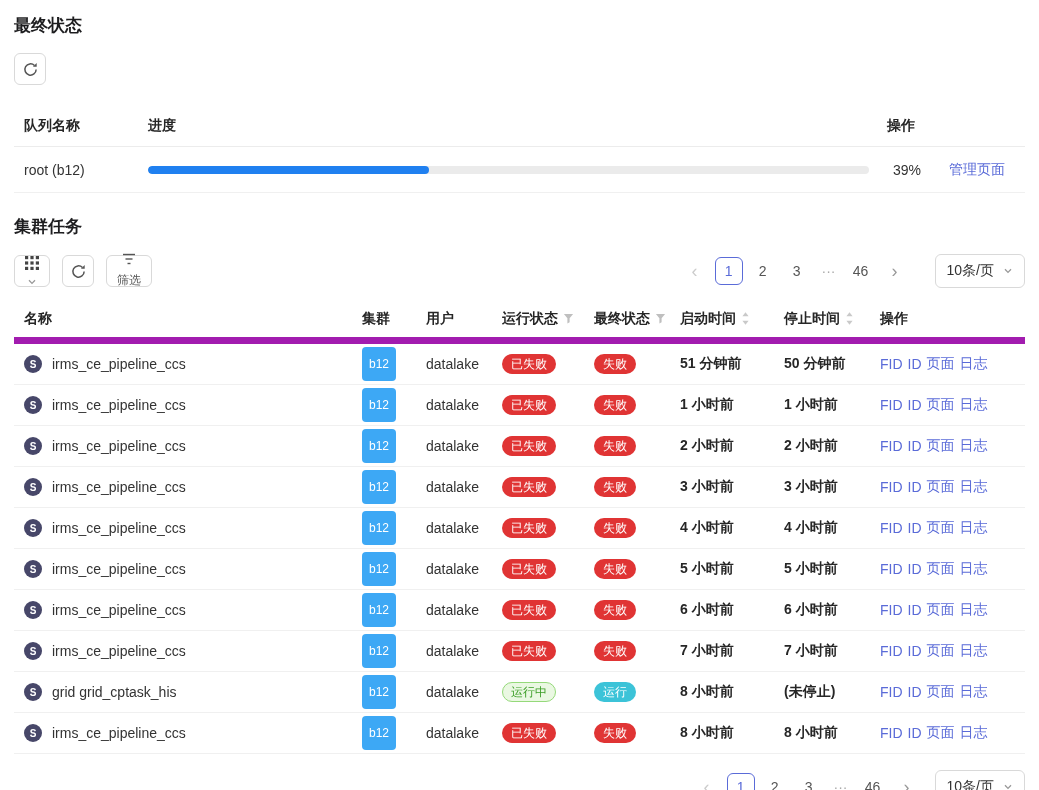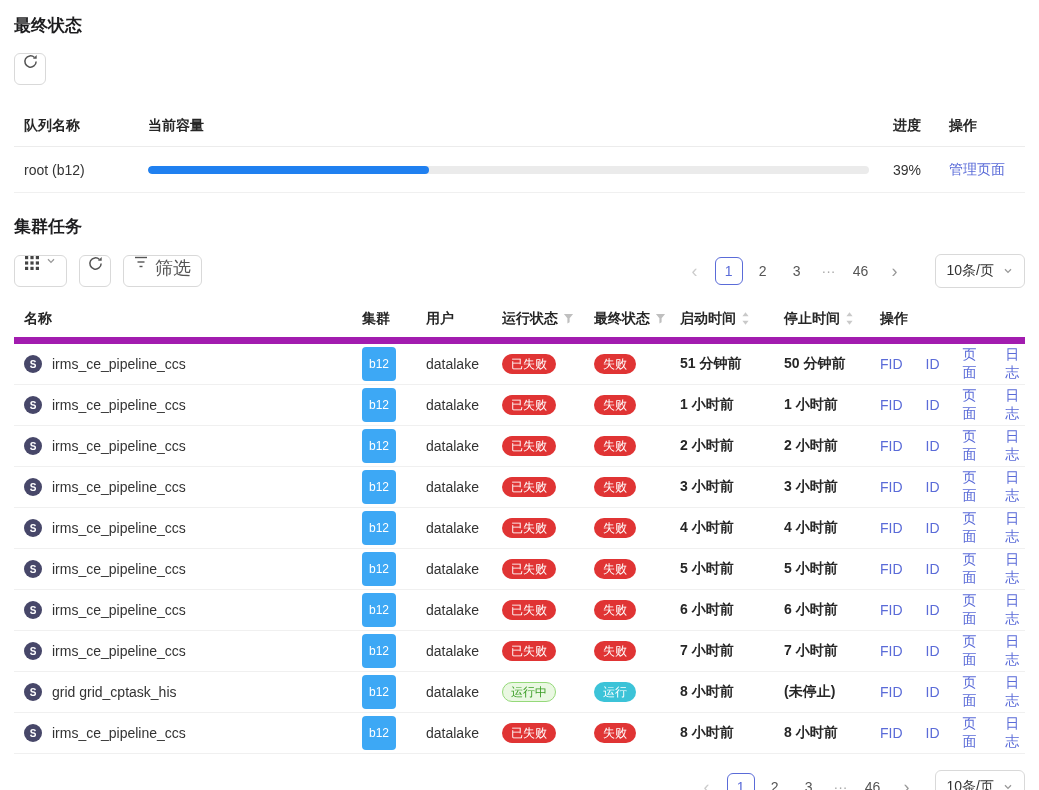--- a/index.html
+++ b/index.html
@@ -15,22 +15,22 @@
     font-family:"Liberation Sans","DejaVu Sans",sans-serif;
     font-size:14px; color:#333;
   }
   .page{ padding:14px 14px 12px; }
 
   .section-title{ font-size:17px; font-weight:700; color:#1d1d1f; }
 
   
   .btn{
     height:32px; border:1px solid #d9d9d9; border-radius:6px; background:#fff;
-    display:inline-flex; align-items:flex-start; justify-content:center; gap:7px;
-    padding:0 10px; cursor:pointer; color:#555; font-size:18px;
+    display:inline-flex; align-items:center; justify-content:center; gap:7px;
+    padding:0 10px; cursor:pointer; color:#555; font-size:12px;flex-direction:column;
   }
   .btn.square{ width:32px; padding:0; }
 
   
   .res-refresh{ margin:16px 0 20px; }
   .res-header,.res-row{
     display:grid; grid-template-columns:124px 1fr 62px 80px; align-items:center;
   }
   .res-header{ height:42px; border-bottom:1px solid #ececec; font-weight:600; color:#262626; }
   .res-row{ height:46px; border-bottom:1px solid #f0f0f0; }
@@ -87,21 +87,21 @@
   .status-badge{
     font-size:12px; line-height:1; padding:4px 9px; border-radius:10px; color:#fff; display:inline-block;
   }
   .status-badge[data-status="failed"]{ background:var(--failed); }
   .status-badge[data-status="running"]{
     background:var(--running-bg); color:var(--running-text);
     border:1px solid var(--running-border); padding:3px 8px;
   }
   .status-badge[data-status="processing"]{ background:var(--processing); }
   .time{ font-weight:600; color:#262626; }
-  .row-actions{ gap:23px; }
+  .row-actions{ gap:5px;text-align:right; }
   .link{ color:var(--accent); cursor:pointer; text-decoration:none; }
 
   .bottom-bar{ display:flex; align-items:center; justify-content:flex-end; margin-top:16px; }
 
   .hdr-icon{ display:inline-flex; align-items:center; cursor:pointer; }
 </style>
 </head>
 <body>
 
 <div class="page">
@@ -115,21 +115,20 @@
             <path d="M14 8a6 6 0 1 1-1.76-4.24" fill="none" stroke="#555" stroke-width="1.6"></path>
             <path d="M14.6 1v4h-4z" fill="#555"></path>
           </svg>
       </span>
     </button>
   </div>
 
   <div class="res-table">
     <div class="res-header">
       <div class="rcell">队列名称</div>
-      <div class="rcell">当前容量</div>
       <div class="rcell">进度</div>
       <div class="rcell no-pad">操作</div>
     </div>
     <div class="res-row">
       <div class="rcell">root (b12)</div>
       <div class="rcell">
         <div class="progress-track">
           <div class="progress-fill" style="width: 39%;"></div>
         </div>
       </div>

